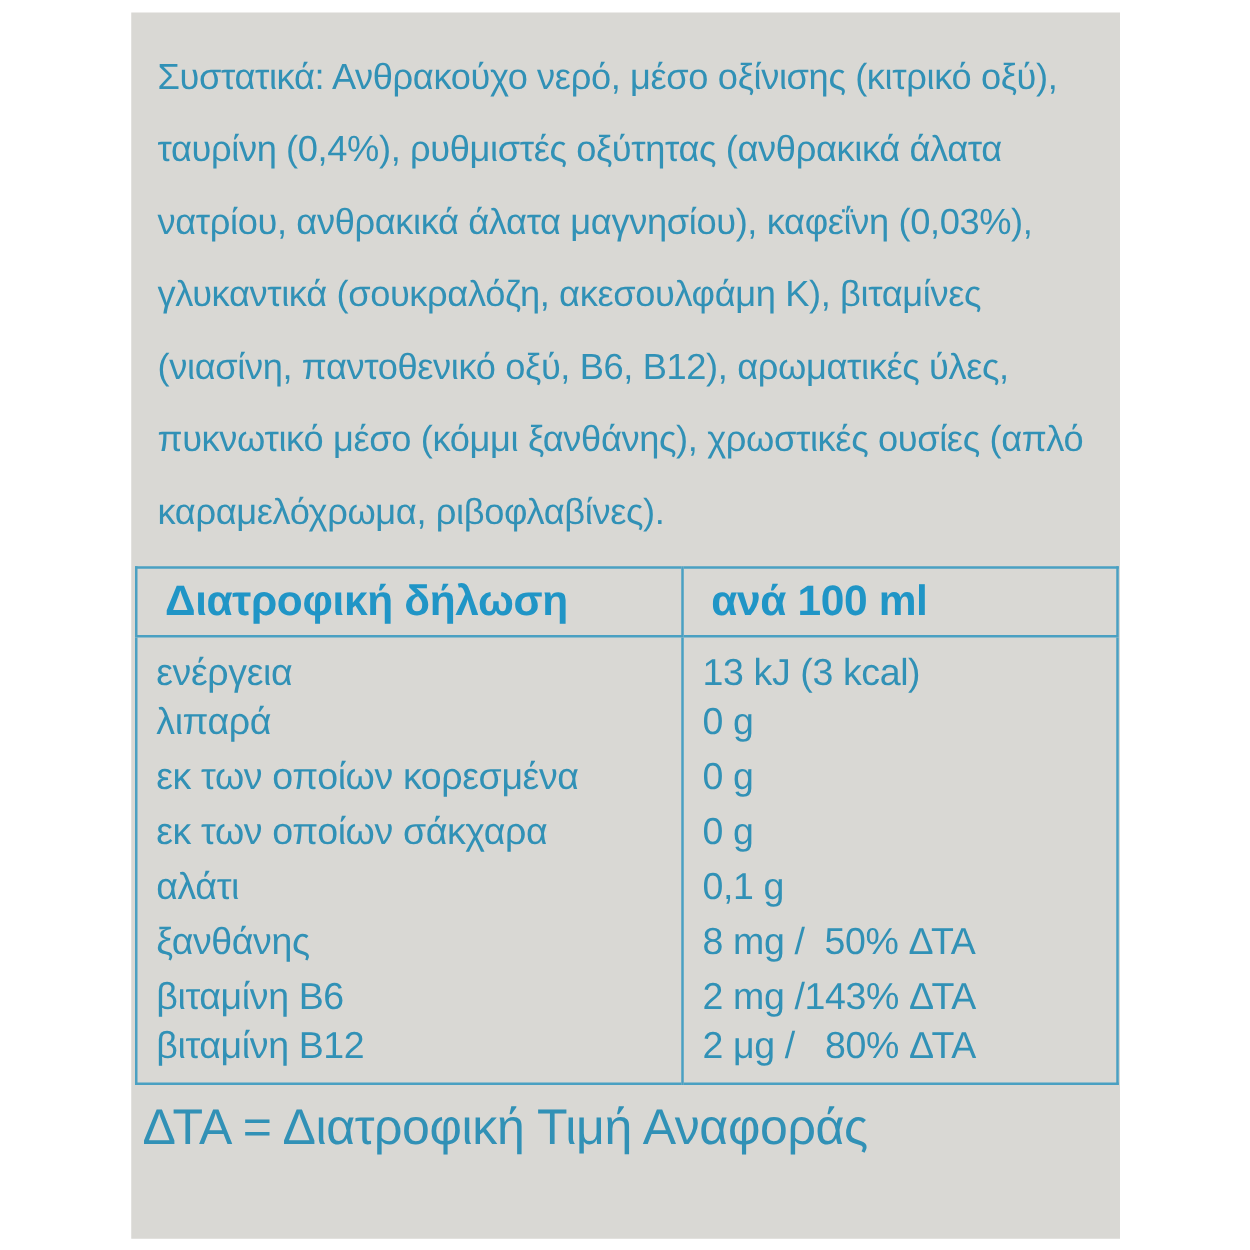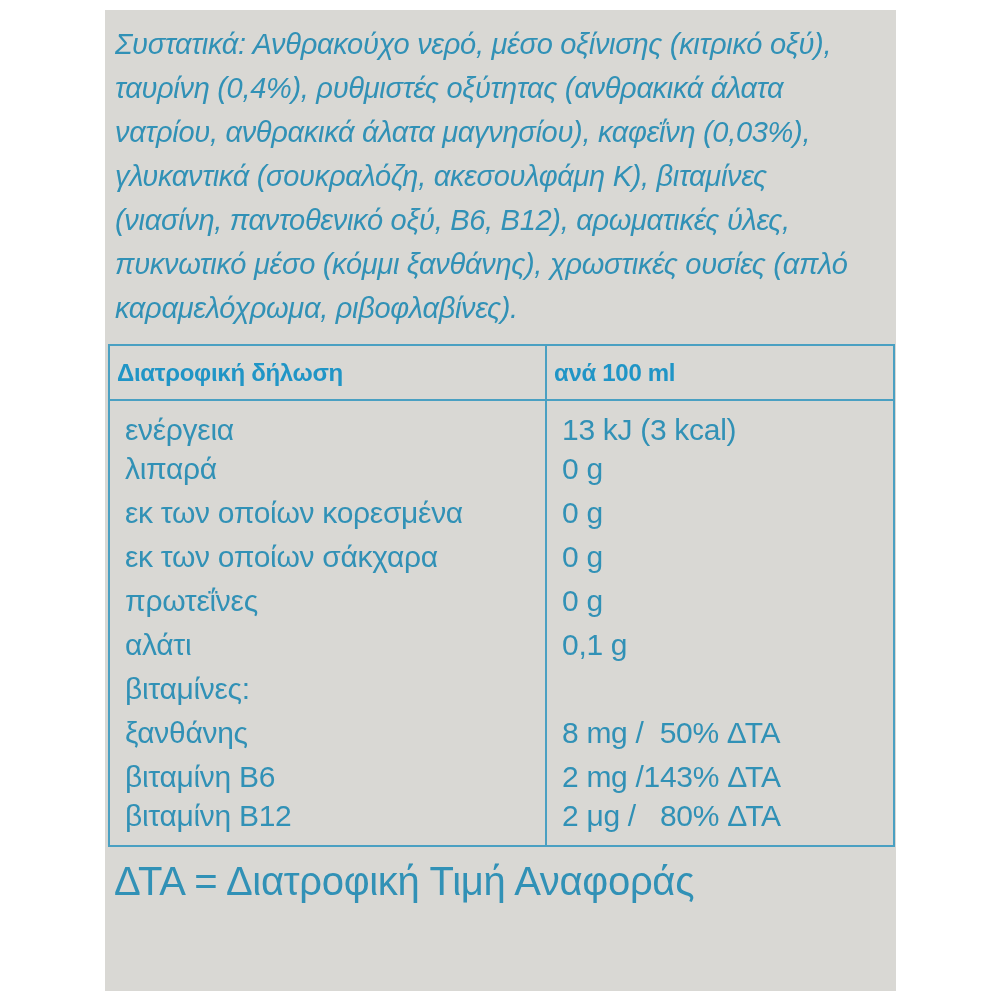--- a/index.html
+++ b/index.html
@@ -17,45 +17,44 @@
     font-family: "Liberation Sans", sans-serif;
     overflow: hidden;
   }
   .panel {
     position: absolute;
     left: 105px; top: 10px;
     width: 791px; height: 981px;
     background: var(--panel_bg);
   }
   .ingredients {
-    margin: 1px;
+    margin: 12px;
     padding: 11px 14px 0 9px;
     font-size: 29px;
-    line-height: 44px;
+    line-height: 58px;
     color: var(--text);
     letter-spacing: -0.3px;
-    font-style: italic;
   }
   table.nutrition {
     border-collapse: collapse;
     table-layout: fixed;
     width: 785px;
     margin: 14px 0 0 3px;
     border: 2px solid var(--border);
     background: transparent;
   }
   table.nutrition col.c1 { width: 437px; }
   table.nutrition col.c2 { width: 348px; }
   table.nutrition th {
     text-align: left;
     font-weight: bold;
-    font-size: 24px;
+    font-size: 34px;
     color: var(--bold_text);
     height: 55px;
-    padding: 0 0 0 7px;
+    padding: 0 0 0 22px;
     vertical-align: middle;
     border-bottom: 2px solid var(--border);
     letter-spacing: -0.3px;
   }
   table.nutrition th + th,
   table.nutrition td + td {
     border-left: 2px solid var(--border);
   }
   table.nutrition td {
     font-size: 30px;
@@ -105,30 +104,22 @@
       </tr>
       <tr>
         <td>εκ των οποίων κορεσμένα</td>
         <td>0 g</td>
       </tr>
       <tr>
         <td>εκ των οποίων σάκχαρα</td>
         <td>0 g</td>
       </tr>
       <tr>
-        <td>πρωτεΐνες</td>
-        <td>0 g</td>
-      </tr>
-      <tr>
         <td>αλάτι</td>
         <td>0,1 g</td>
-      </tr>
-      <tr>
-        <td>βιταμίνες:</td>
-        <td></td>
       </tr>
       <tr>
         <td>ξανθάνης</td>
         <td>8 mg /  50% ΔΤΑ</td>
       </tr>
       <tr>
         <td>βιταμίνη Β6</td>
         <td>2 mg /143% ΔΤΑ</td>
       </tr>
       <tr>

